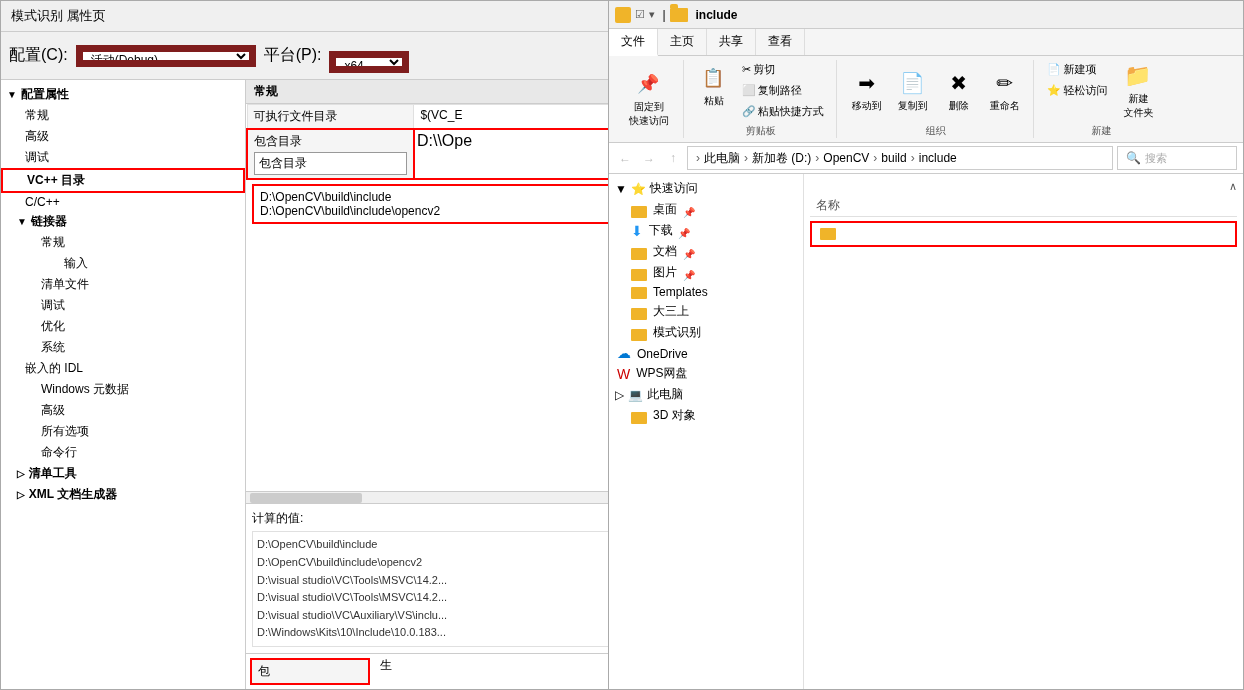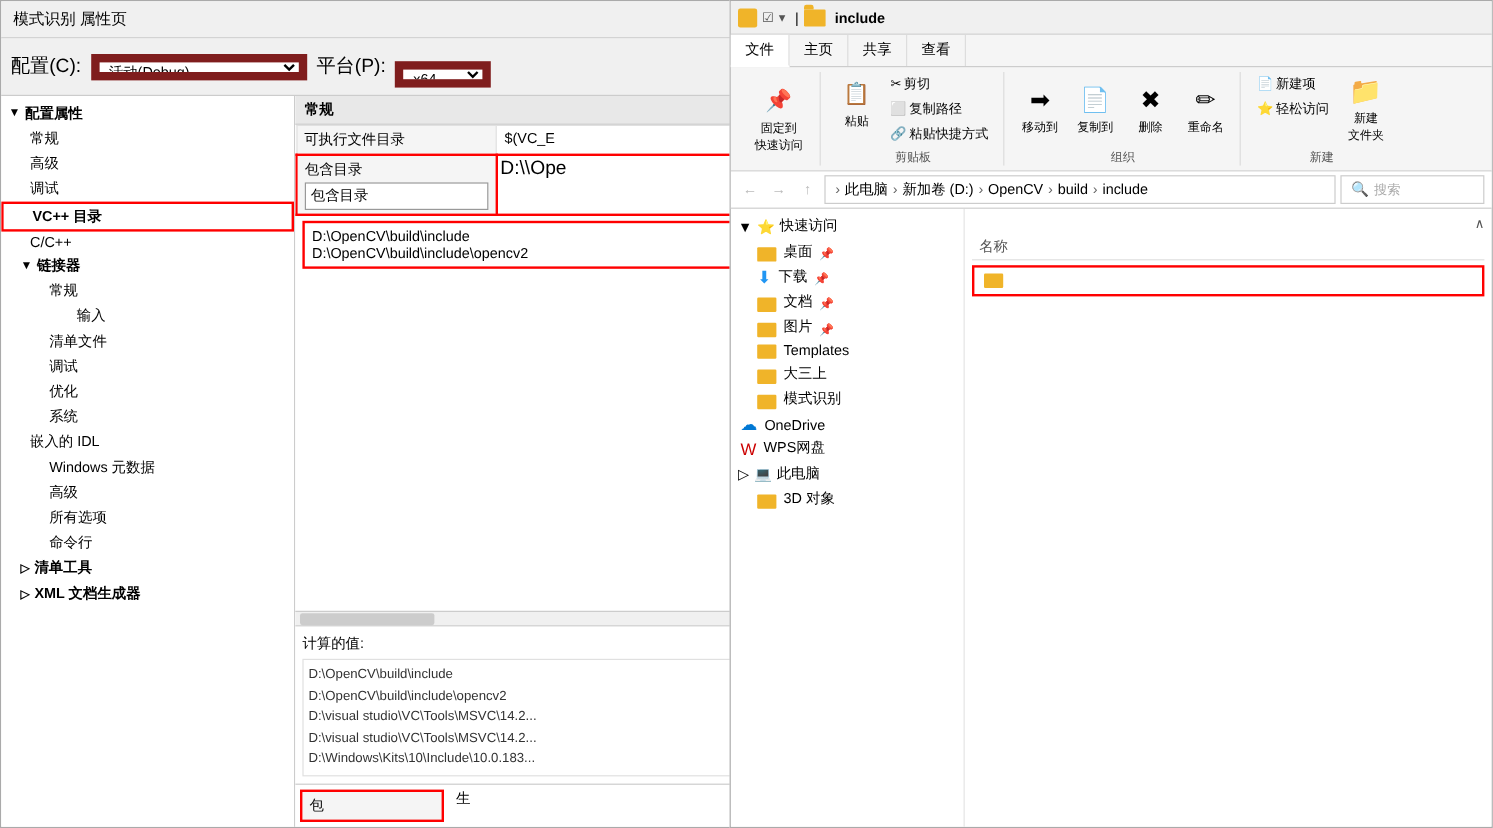--- a/index.html
+++ b/index.html
@@ -558,20 +558,21 @@
           <div style="width:30%; height:10px; background:#ccc; margin-left:4px; margin-top:1px; border-radius:2px;"></div>
         </div>
 
         <div class="vs-computed-section">
           <div class="computed-label">计算的值:</div>
           <div class="computed-values-box">
             <div>D:\OpenCV\build\include</div>
             <div>D:\OpenCV\build\include\opencv2</div>
             <div>D:\visual studio\VC\Tools\MSVC\14.2...</div>
             <div>D:\visual studio\VC\Tools\MSVC\14.2...</div>
+            <div>D:\visual studio\VC\Auxiliary\VS\inclu...</div>
             <div>D:\Windows\Kits\10\Include\10.0.183...</div>
           </div>
         </div>
 
         <div style="display:flex; border-top:1px solid #ccc;">
           <div class="bottom-include-box" style="min-width:120px;">包</div>
           <div style="flex:1; font-size:12px; padding:3px 6px;">生</div>
         </div>
       </div>
     </div>

